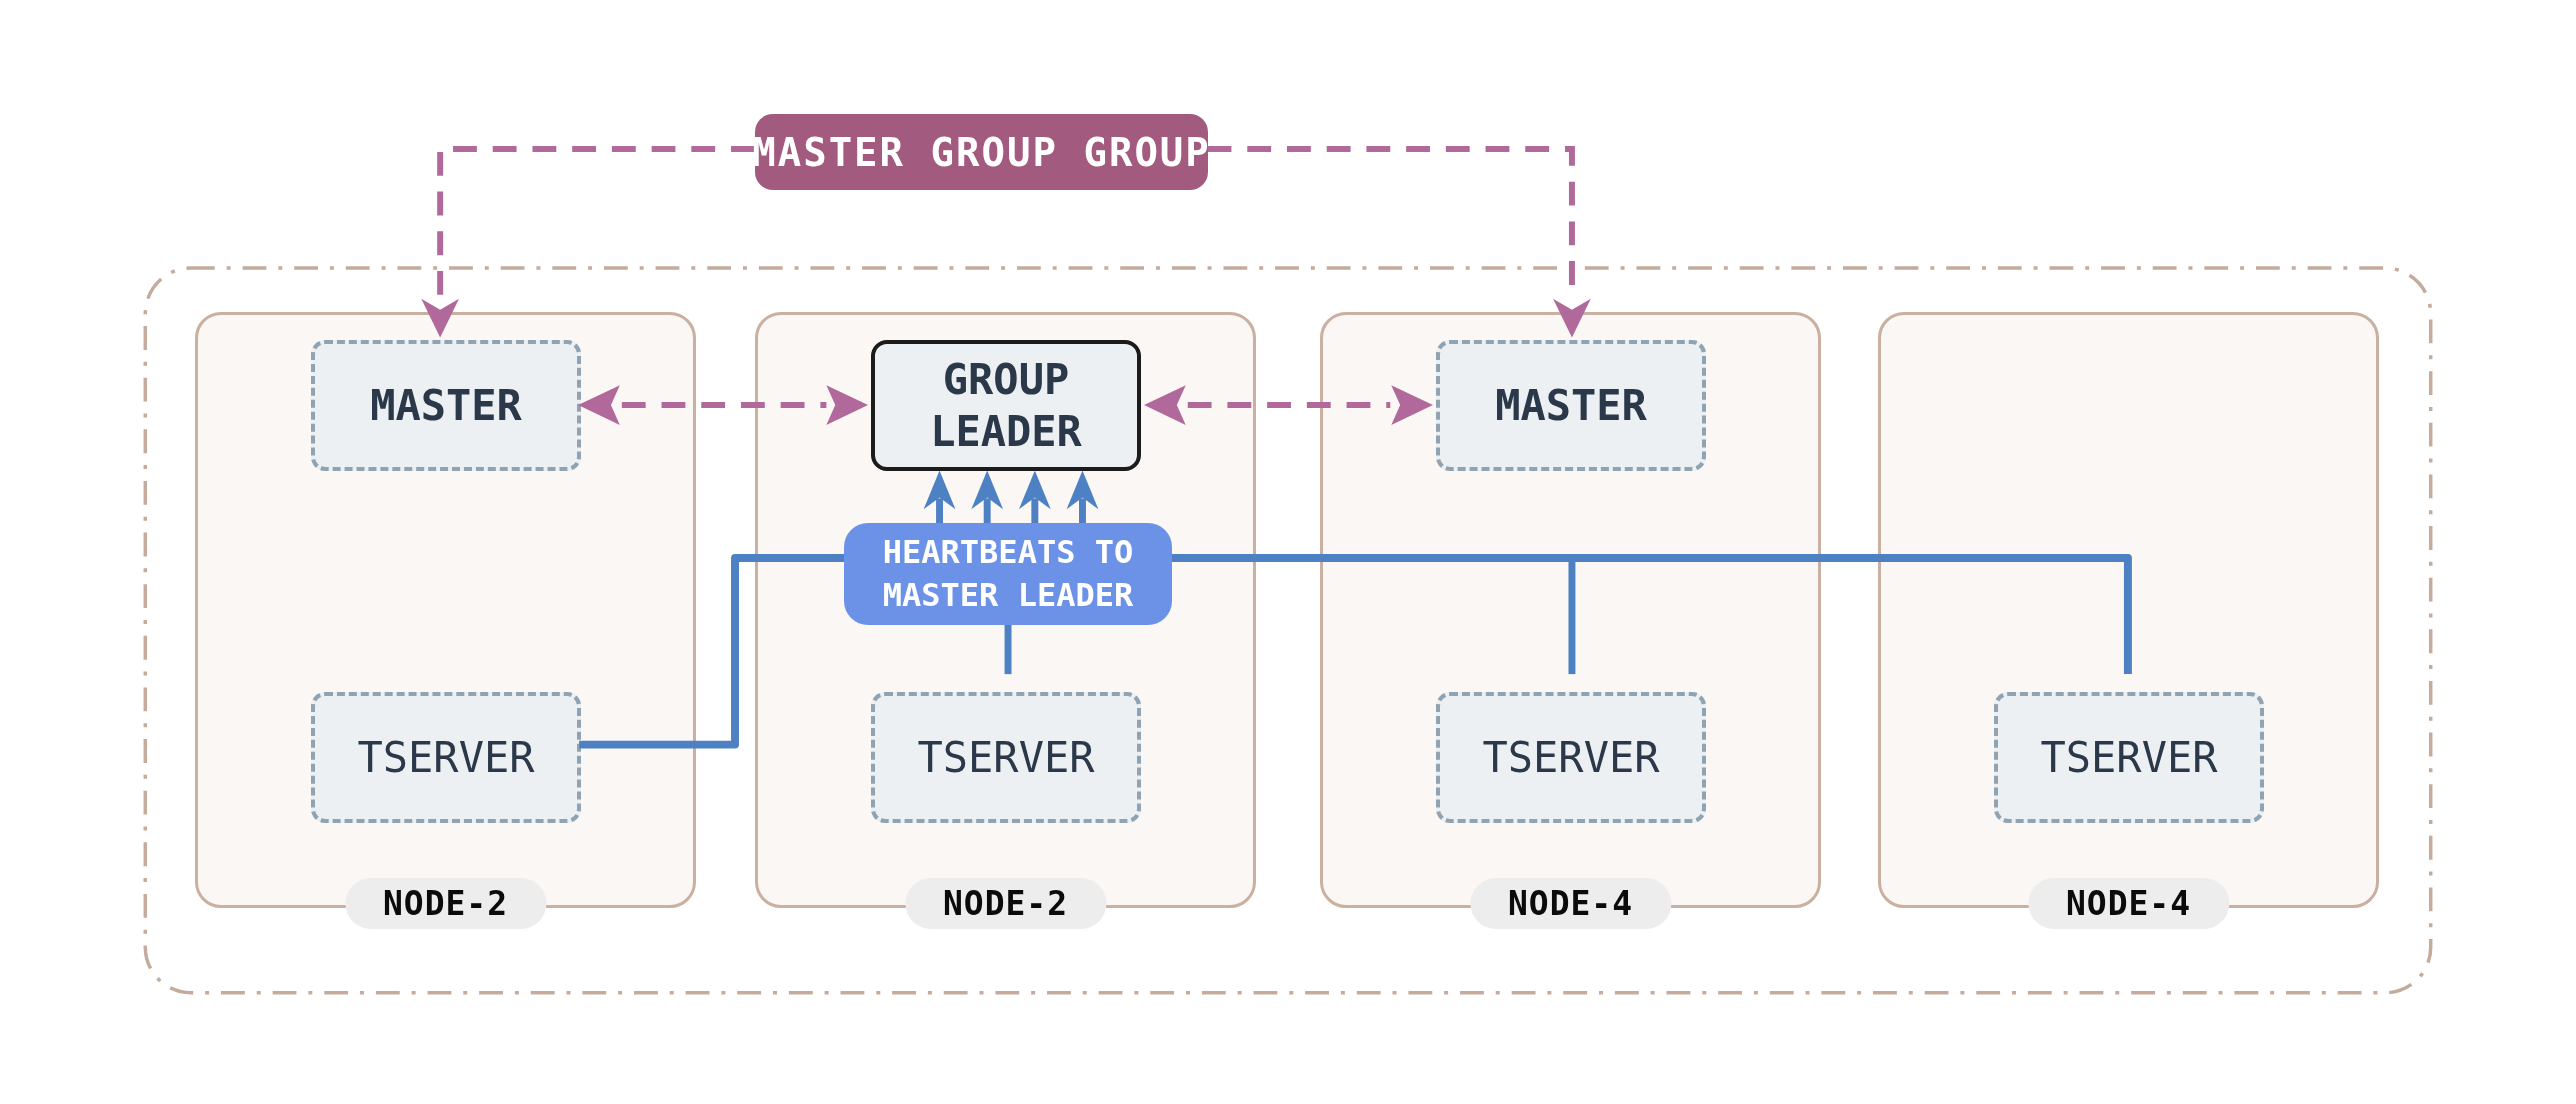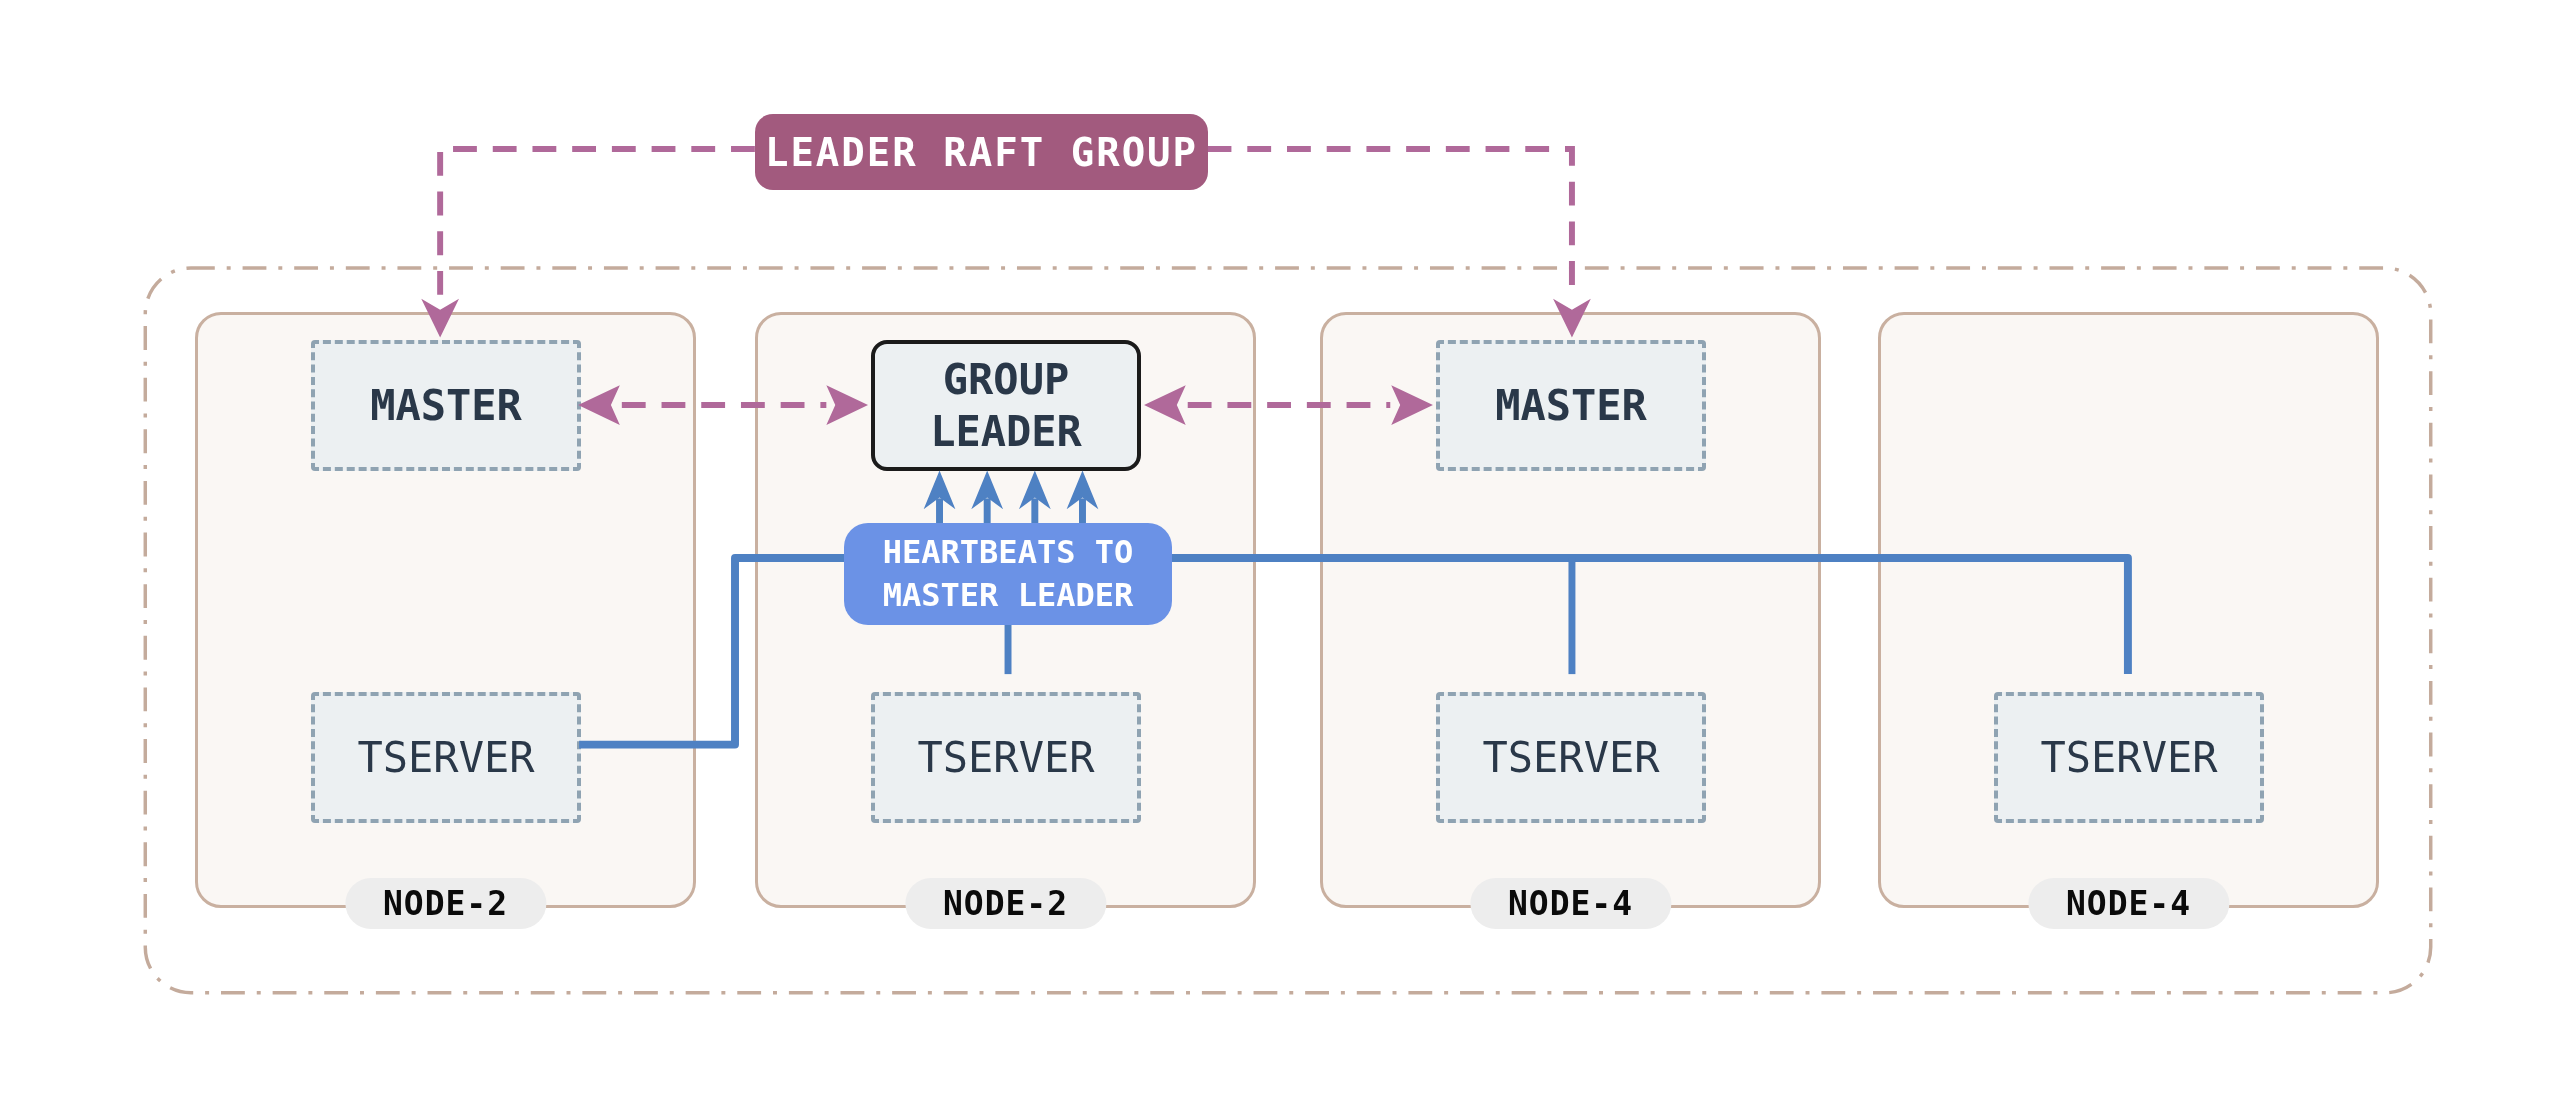--- a/index.html
+++ b/index.html
@@ -19,21 +19,21 @@
   .blue-path{fill:none;stroke:var(--blue-line);stroke-width:8;stroke-linejoin:round;}
   .blue-stem{fill:none;stroke:var(--blue-line);stroke-width:7;}
   .blue-head{fill:var(--blue-line);stroke:none;}
 
   .node{position:absolute;top:312px;width:501px;height:596px;background:var(--node-fill);
         border:3px solid var(--node-border);border-radius:26px;box-sizing:border-box;z-index:1;}
   .node-pill{position:absolute;left:50%;bottom:-24px;transform:translateX(-50%);
         background:var(--pill-fill);color:var(--pill-text);border-radius:26px;
         padding:6px 38px;font-size:33px;font-weight:700;letter-spacing:1px;white-space:nowrap;z-index:4;}
   .comp{position:absolute;left:113px;width:270px;height:131px;box-sizing:border-box;
-        background:var(--comp-fill);border:4px dashed var(--comp-border);border-radius:4px;
+        background:var(--comp-fill);border:4px dashed var(--comp-border);border-radius:14px;
         display:flex;align-items:center;justify-content:center;text-align:center;
         color:var(--comp-text);font-size:42px;line-height:1.22;z-index:3;}
   .comp.master{top:25px;font-weight:700;}
   .comp.tserver{top:365px;font-weight:400;margin-top:12px;}
   .comp.leader{border:4px solid var(--leader-border);border-radius:16px;font-weight:700;}
 
   .raft-box{position:absolute;left:755px;top:114px;width:453px;height:76px;box-sizing:border-box;
         background:var(--mauve-fill);border-radius:18px;display:flex;align-items:center;justify-content:center;
         color:#FFFFFF;font-size:39px;font-weight:700;letter-spacing:2px;white-space:nowrap;z-index:3;}
   .hb-box{position:absolute;left:844px;top:523px;width:328px;height:102px;box-sizing:border-box;
@@ -121,17 +121,17 @@
       <polygon class="blue-head" points="946,474 930,513 946,501 962,513"></polygon>
       <path class="blue-stem" d="M994 502 V529"></path>
       <polygon class="blue-head" points="994,474 978,513 994,501 1010,513"></polygon>
       <path class="blue-stem" d="M1042 502 V529"></path>
       <polygon class="blue-head" points="1042,474 1026,513 1042,501 1058,513"></polygon>
       <path class="blue-stem" d="M1090 502 V529"></path>
       <polygon class="blue-head" points="1090,474 1074,513 1090,501 1106,513"></polygon>
     </g>
   </svg>
 
-  <div class="raft-box">LEADER RAFT GROUP</div>
+  <div class="raft-box">MASTER GROUP GROUP</div>
   <div class="hb-box">HEARTBEATS TO MASTER LEADER</div>
 
 </div>
 
 
 </body></html>

